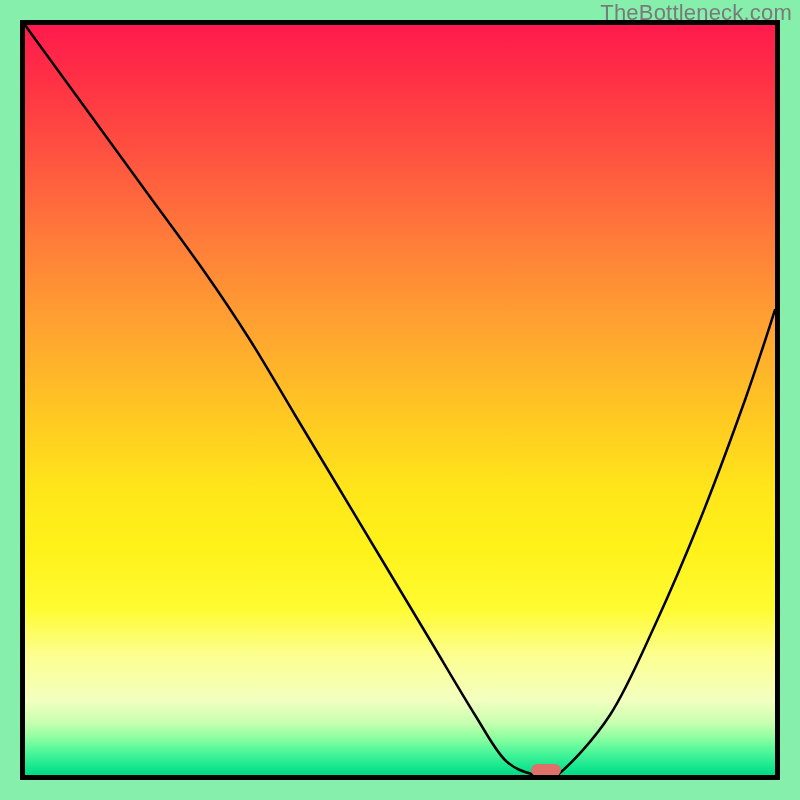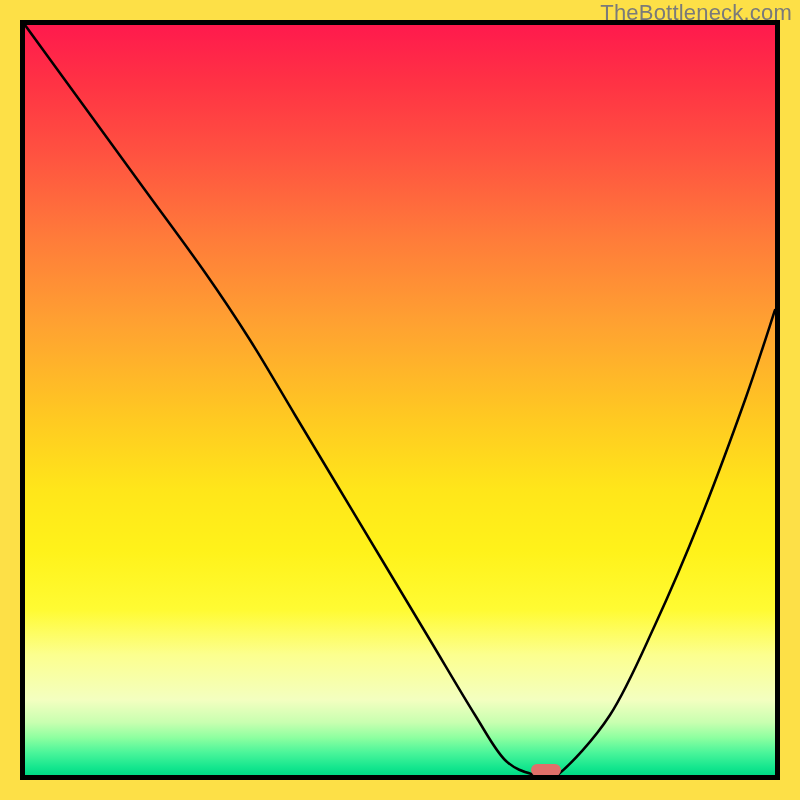--- a/index.html
+++ b/index.html
@@ -7,21 +7,21 @@
     padding: 0;
     width: 800px;
     height: 800px;
     overflow: hidden;
     font-family: Arial, Helvetica, sans-serif;
   }
   .chart-container {
     position: relative;
     width: 800px;
     height: 800px;
-    background: #fde047;
+    background: #86efac;
   }
   .plot-area {
     position: absolute;
     left: 20px;
     top: 20px;
     width: 760px;
     height: 760px;
     border: 5px solid #000;
     box-sizing: border-box;
     overflow: hidden;

